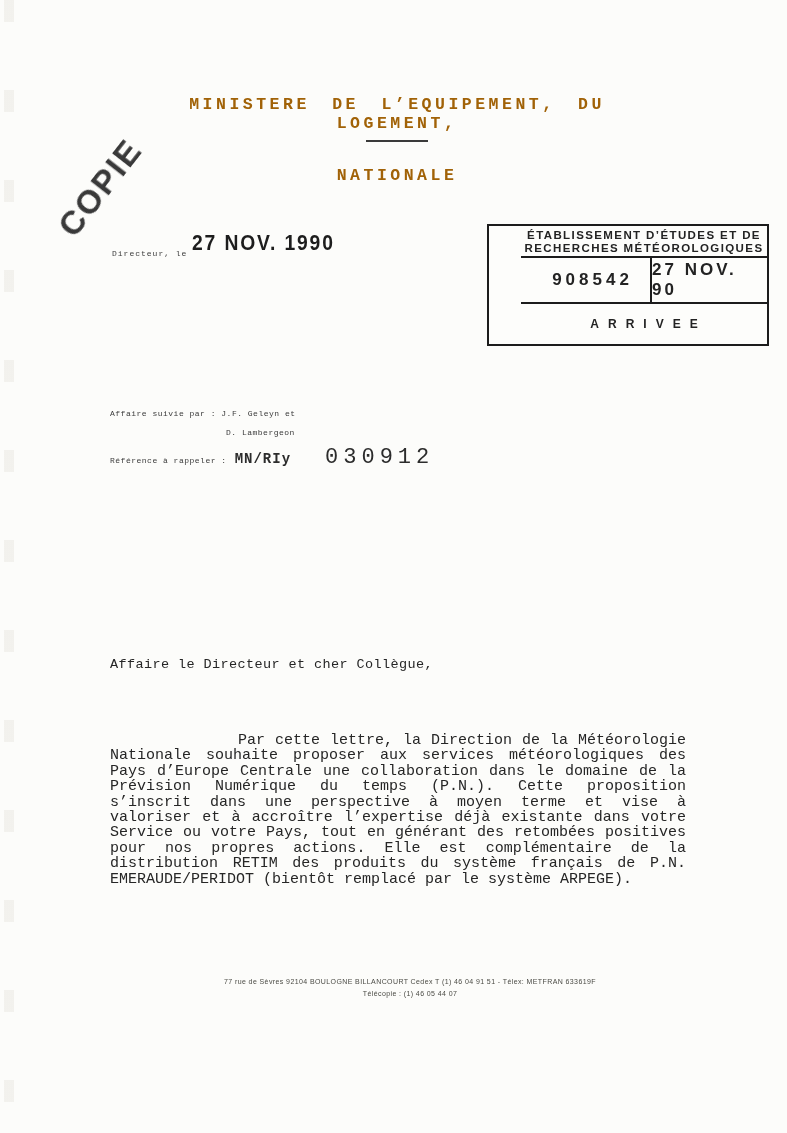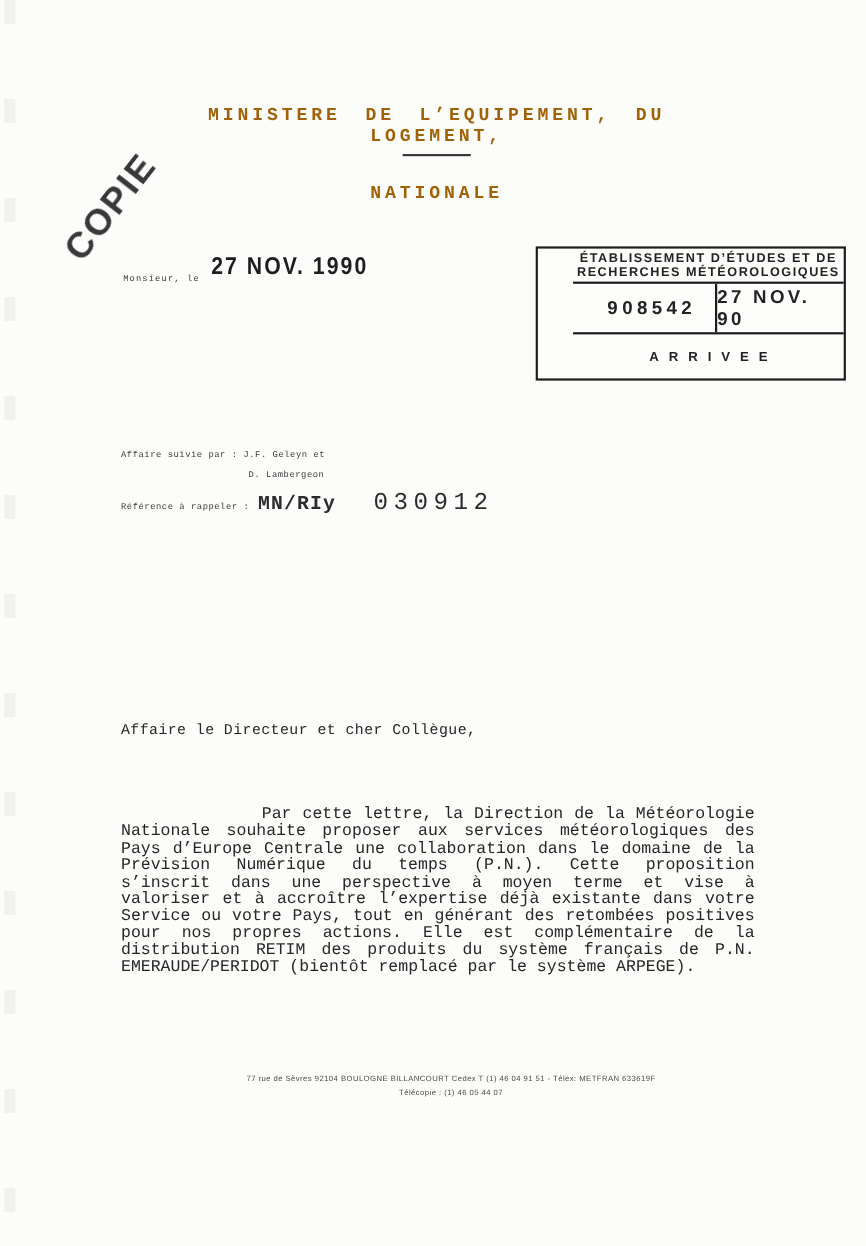--- a/index.html
+++ b/index.html
@@ -90,21 +90,21 @@
     font-size:12px;font-weight:600;letter-spacing:9px;text-indent:9px;
   }
 
   
   .refblock{position:absolute;left:110px;top:409px;width:420px;color:#3b3b3b;}
   .refblock .tiny{font-size:8px;letter-spacing:0.5px;line-height:9px;filter:blur(0.2px);}
   .refblock .tiny2{margin:10px 0 0 116px;}
   .refline{display:flex;align-items:baseline;margin-top:8px;}
   .refline .tiny{white-space:nowrap;}
   .refline .code{
-    font-size:18px;letter-spacing:1px;margin-left:8px;color:#2c2c2c;font-weight:600;
+    font-size:14px;letter-spacing:1px;margin-left:8px;color:#2c2c2c;font-weight:600;
   }
   .refline .bignum{
     font-size:22px;letter-spacing:5px;margin-left:34px;color:#2c2c2c;
     filter:blur(0.2px);
   }
 
   
   .salutation{
     position:absolute;left:110px;top:657px;
     font-size:13.5px;letter-spacing:0.4px;color:#262626;
@@ -139,21 +139,21 @@
     <div class="ministry">
       <div>MINISTERE DE L’EQUIPEMENT, DU</div>
       <div>LOGEMENT,</div>
     </div>
     <div class="header-rule"></div>
     <div class="direction">
       <div>NATIONALE</div>
     </div>
   </div>
 
-  <div class="place">Monsieur, le</div>
+  <div class="place">Directeur, le</div>
   <div class="date-stamp">27 NOV. 1990</div>
 
   <div class="stampbox">
     <div class="org">
       <div>ÉTABLISSEMENT D’ÉTUDES ET DE</div>
       <div>RECHERCHES MÉTÉOROLOGIQUES</div>
     </div>
     <div class="mid">
       <div class="cell num">908542</div>
       <div class="cell">27 NOV. 90</div>

